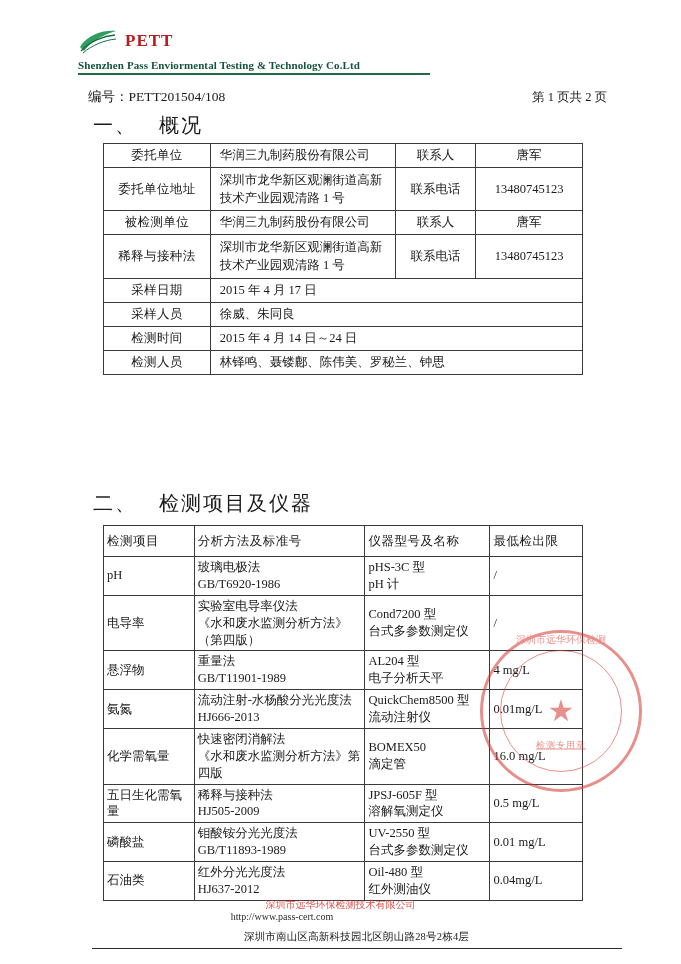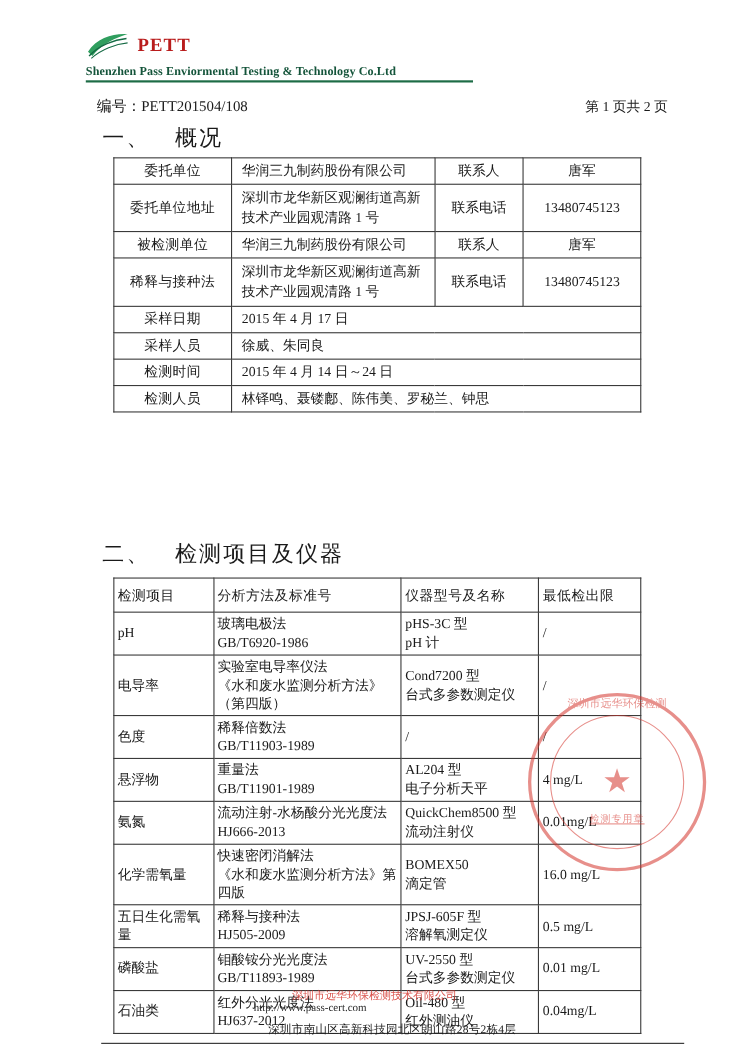--- a/index.html
+++ b/index.html
@@ -345,31 +345,20 @@
         <span class="cellline">实验室电导率仪法</span>
         <span class="cellline">《水和废水监测分析方法》（第四版）</span>
       </td>
       <td class="c3">
         <span class="cellline">Cond7200 型</span>
         <span class="cellline">台式多参数测定仪</span>
       </td>
       <td class="c4">/</td>
     </tr>
 
-    <tr>
-      <td class="c1">色度</td>
-      <td class="c2">
-        <span class="cellline">稀释倍数法</span>
-        <span class="cellline">GB/T11903-1989</span>
-      </td>
-      <td class="c3">
-        <span class="cellline">/</span>
-      </td>
-      <td class="c4">/</td>
-    </tr>
 
     <tr>
       <td class="c1">悬浮物</td>
       <td class="c2">
         <span class="cellline">重量法</span>
         <span class="cellline">GB/T11901-1989</span>
       </td>
       <td class="c3">
         <span class="cellline">AL204 型</span>
         <span class="cellline">电子分析天平</span>

